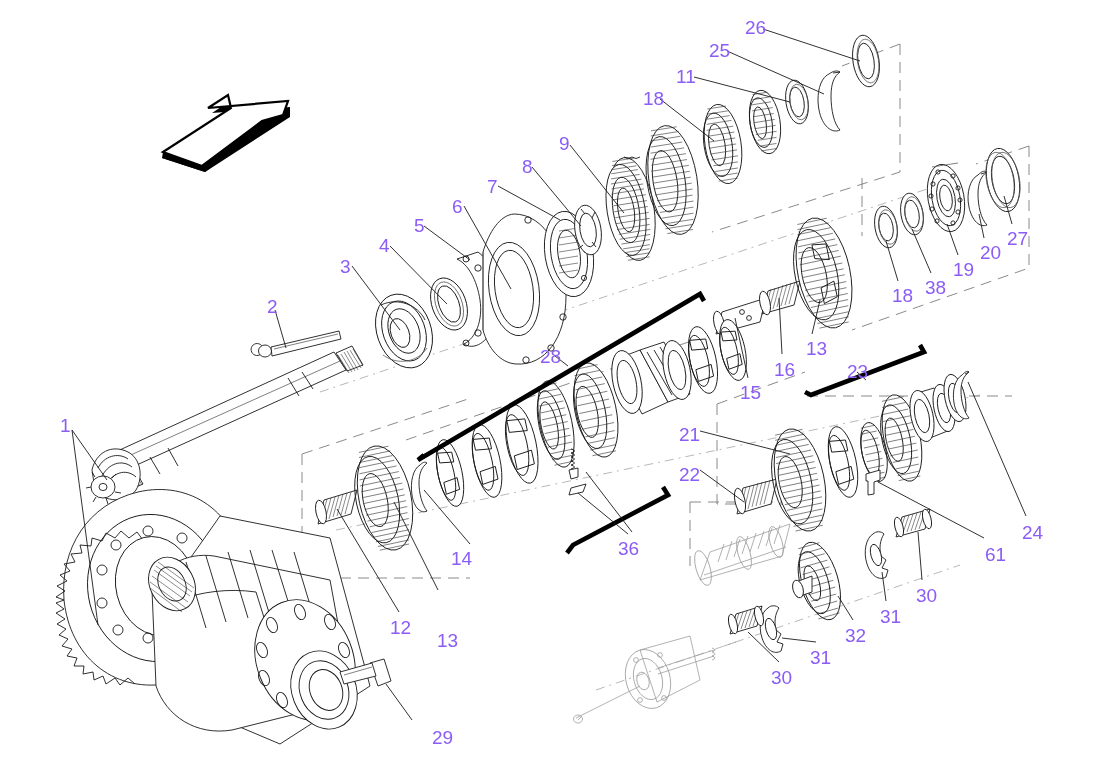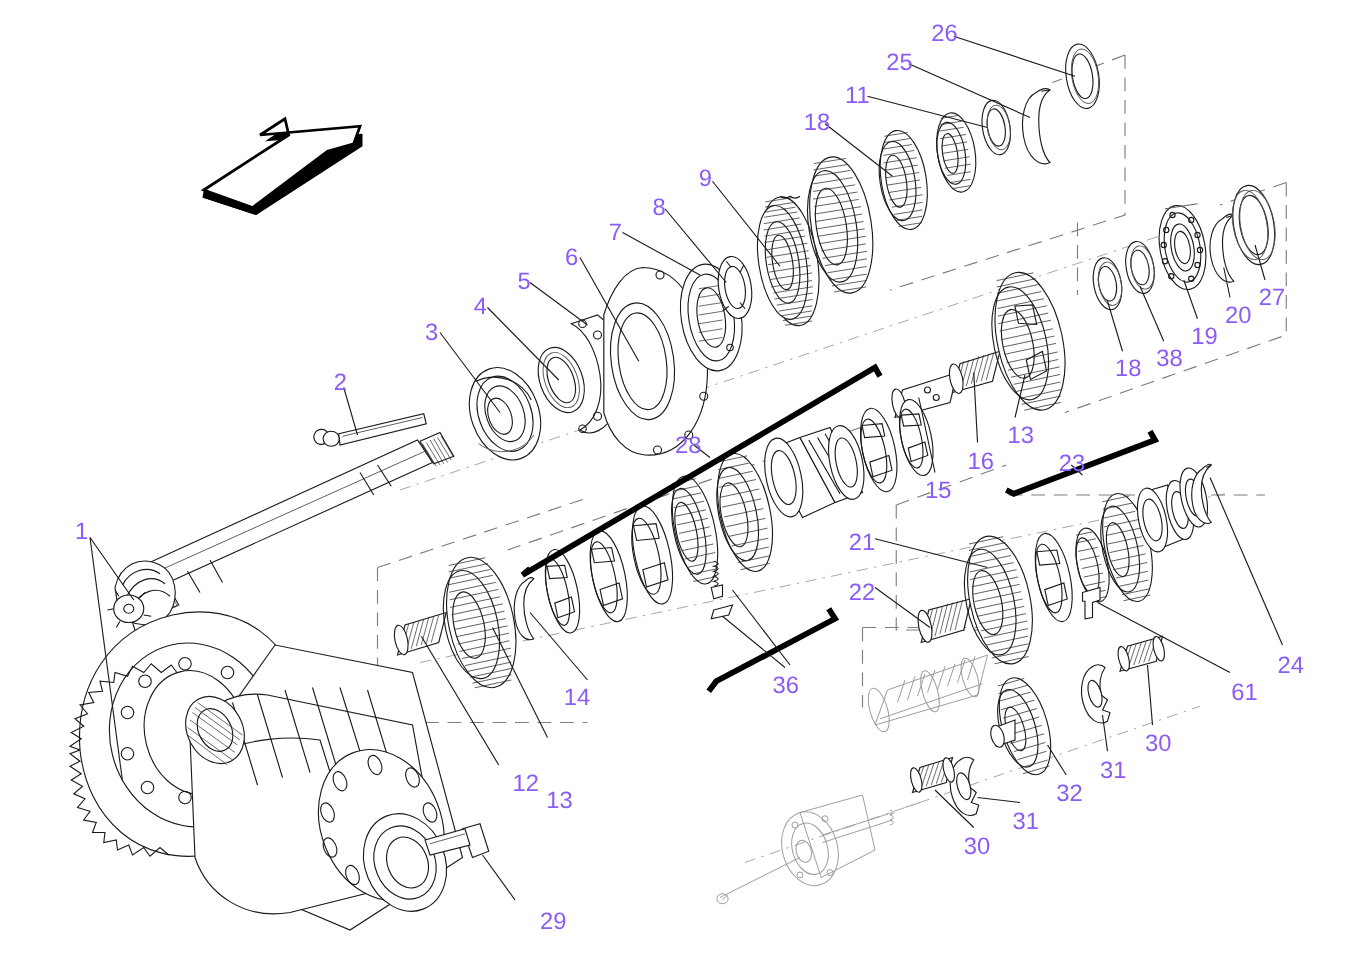--- a/index.html
+++ b/index.html
@@ -786,21 +786,21 @@
     <span class="callout" style="left:267px; top:297px;">2</span>
     <span class="callout" style="left:340px; top:257px;">3</span>
     <span class="callout" style="left:379px; top:236px;">4</span>
     <span class="callout" style="left:414px; top:216px;">5</span>
     <span class="callout" style="left:452px; top:197px;">6</span>
     <span class="callout" style="left:487px; top:177px;">7</span>
     <span class="callout" style="left:522px; top:157px;">8</span>
     <span class="callout" style="left:559px; top:134px;">9</span>
     <span class="callout" style="left:643px; top:89px;">18</span>
     <span class="callout" style="left:676px; top:67px;text-align:center;">11</span>
-    <span class="callout" style="left:410px; top:618px;">12</span>
+    <span class="callout" style="left:390px; top:618px;">12</span>
     <span class="callout" style="left:437px; top:596px;margin-top:35px;">13</span>
     <span class="callout" style="left:451px; top:549px;">14</span>
     <span class="callout" style="left:740px; top:383px;">15</span>
     <span class="callout" style="left:774px; top:360px;">16</span>
     <span class="callout" style="left:806px; top:339px;">13</span>
     <span class="callout" style="left:892px; top:286px;">18</span>
     <span class="callout" style="left:953px; top:260px;">19</span>
     <span class="callout" style="left:980px; top:243px;">20</span>
     <span class="callout" style="left:679px; top:425px;">21</span>
     <span class="callout" style="left:679px; top:465px;">22</span>

